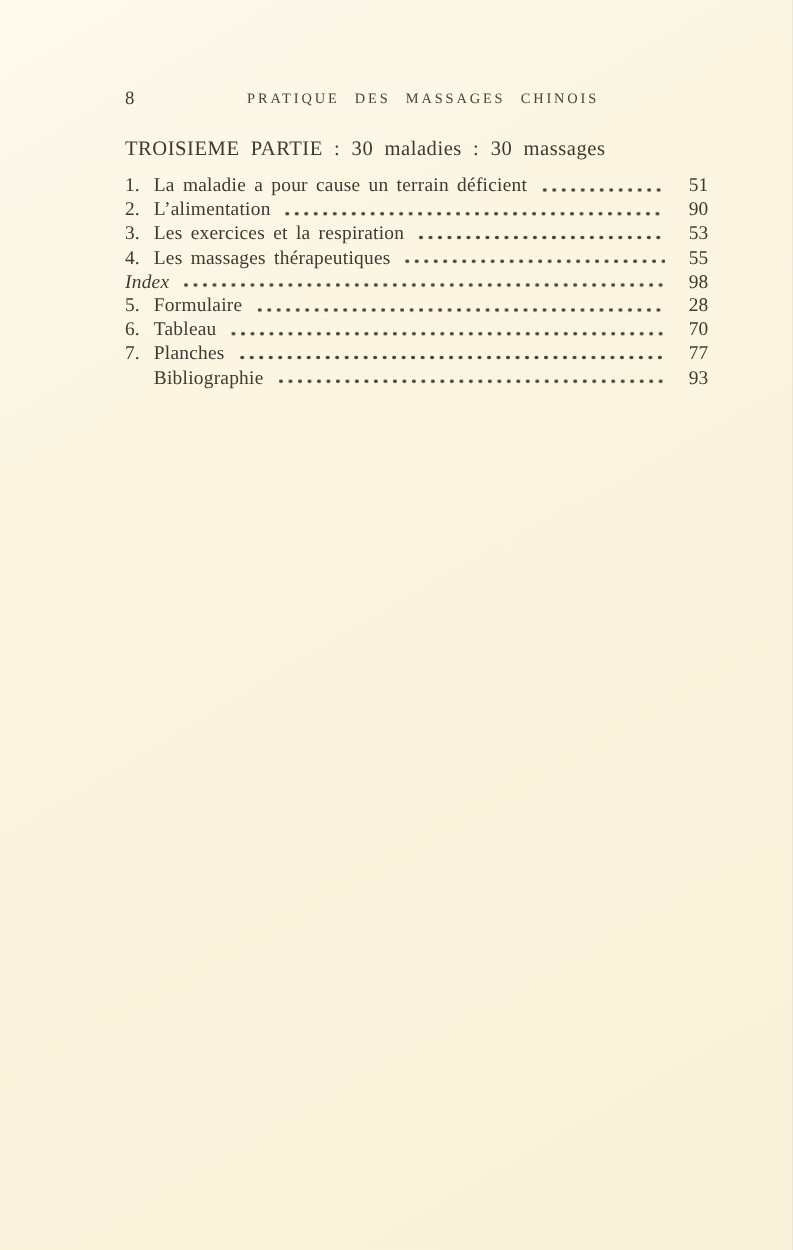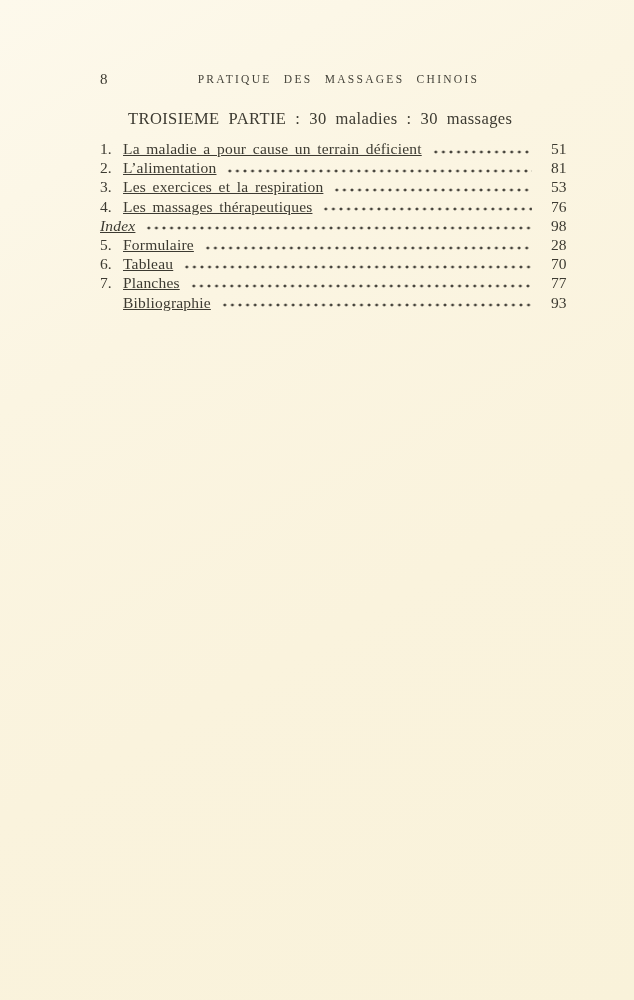--- a/index.html
+++ b/index.html
@@ -43,21 +43,20 @@
   }
   .section-title {
     position: absolute;
     top: 109px;
     left: 100px;
     width: 477px;
     font-size: 16.5px;
     letter-spacing: 0.4px;
     word-spacing: 4.5px;
     white-space: nowrap;
-    margin-left: 28px;
   }
   .toc {
     position: absolute;
     top: 139px;
     left: 100px;
     width: 477px;
   }
   .toc-row {
     display: flex;
     align-items: baseline;
@@ -67,21 +66,20 @@
   }
   .toc-num {
     flex: none;
     width: 23px;
   }
   .toc-label {
     flex: none;
     white-space: nowrap;
     letter-spacing: 0.2px;
     word-spacing: 2.5px;
-    text-decoration: underline;
   }
   .toc-label.italic {
     font-style: italic;
   }
   .toc-leader {
     flex: 1 1 auto;
     align-self: stretch;
     margin-left: 10px;
     margin-right: 19px;
     background-image: radial-gradient(circle, #45423a 1.25px, rgba(0,0,0,0) 1.7px);
@@ -112,35 +110,35 @@
     <span class="toc-num">1.</span>
     <span class="toc-label">La maladie a pour cause un terrain déficient</span>
     <span class="toc-leader"></span>
     <span class="toc-page">51</span>
   </div>
 
   <div class="toc-row">
     <span class="toc-num">2.</span>
     <span class="toc-label">L’alimentation</span>
     <span class="toc-leader"></span>
-    <span class="toc-page">81</span>
+    <span class="toc-page">90</span>
   </div>
 
   <div class="toc-row">
     <span class="toc-num">3.</span>
     <span class="toc-label">Les exercices et la respiration</span>
     <span class="toc-leader"></span>
     <span class="toc-page">53</span>
   </div>
 
   <div class="toc-row">
     <span class="toc-num">4.</span>
     <span class="toc-label">Les massages thérapeutiques</span>
     <span class="toc-leader"></span>
-    <span class="toc-page">76</span>
+    <span class="toc-page">55</span>
   </div>
 
   <div class="toc-row">
 
     <span class="toc-label italic">Index</span>
     <span class="toc-leader"></span>
     <span class="toc-page">98</span>
   </div>
 
   <div class="toc-row">

